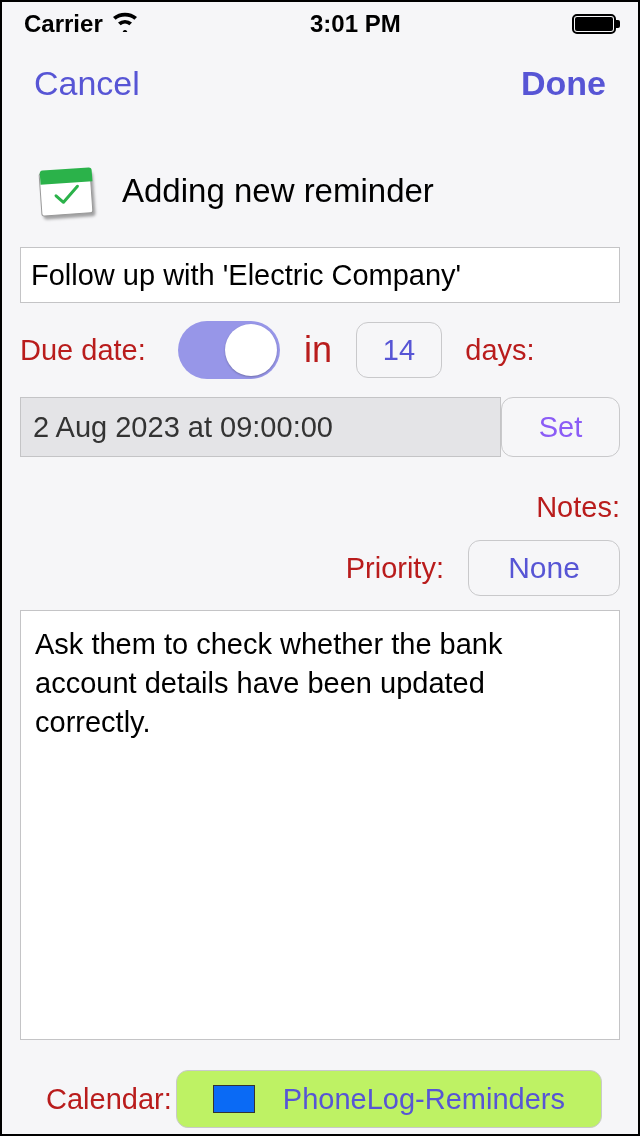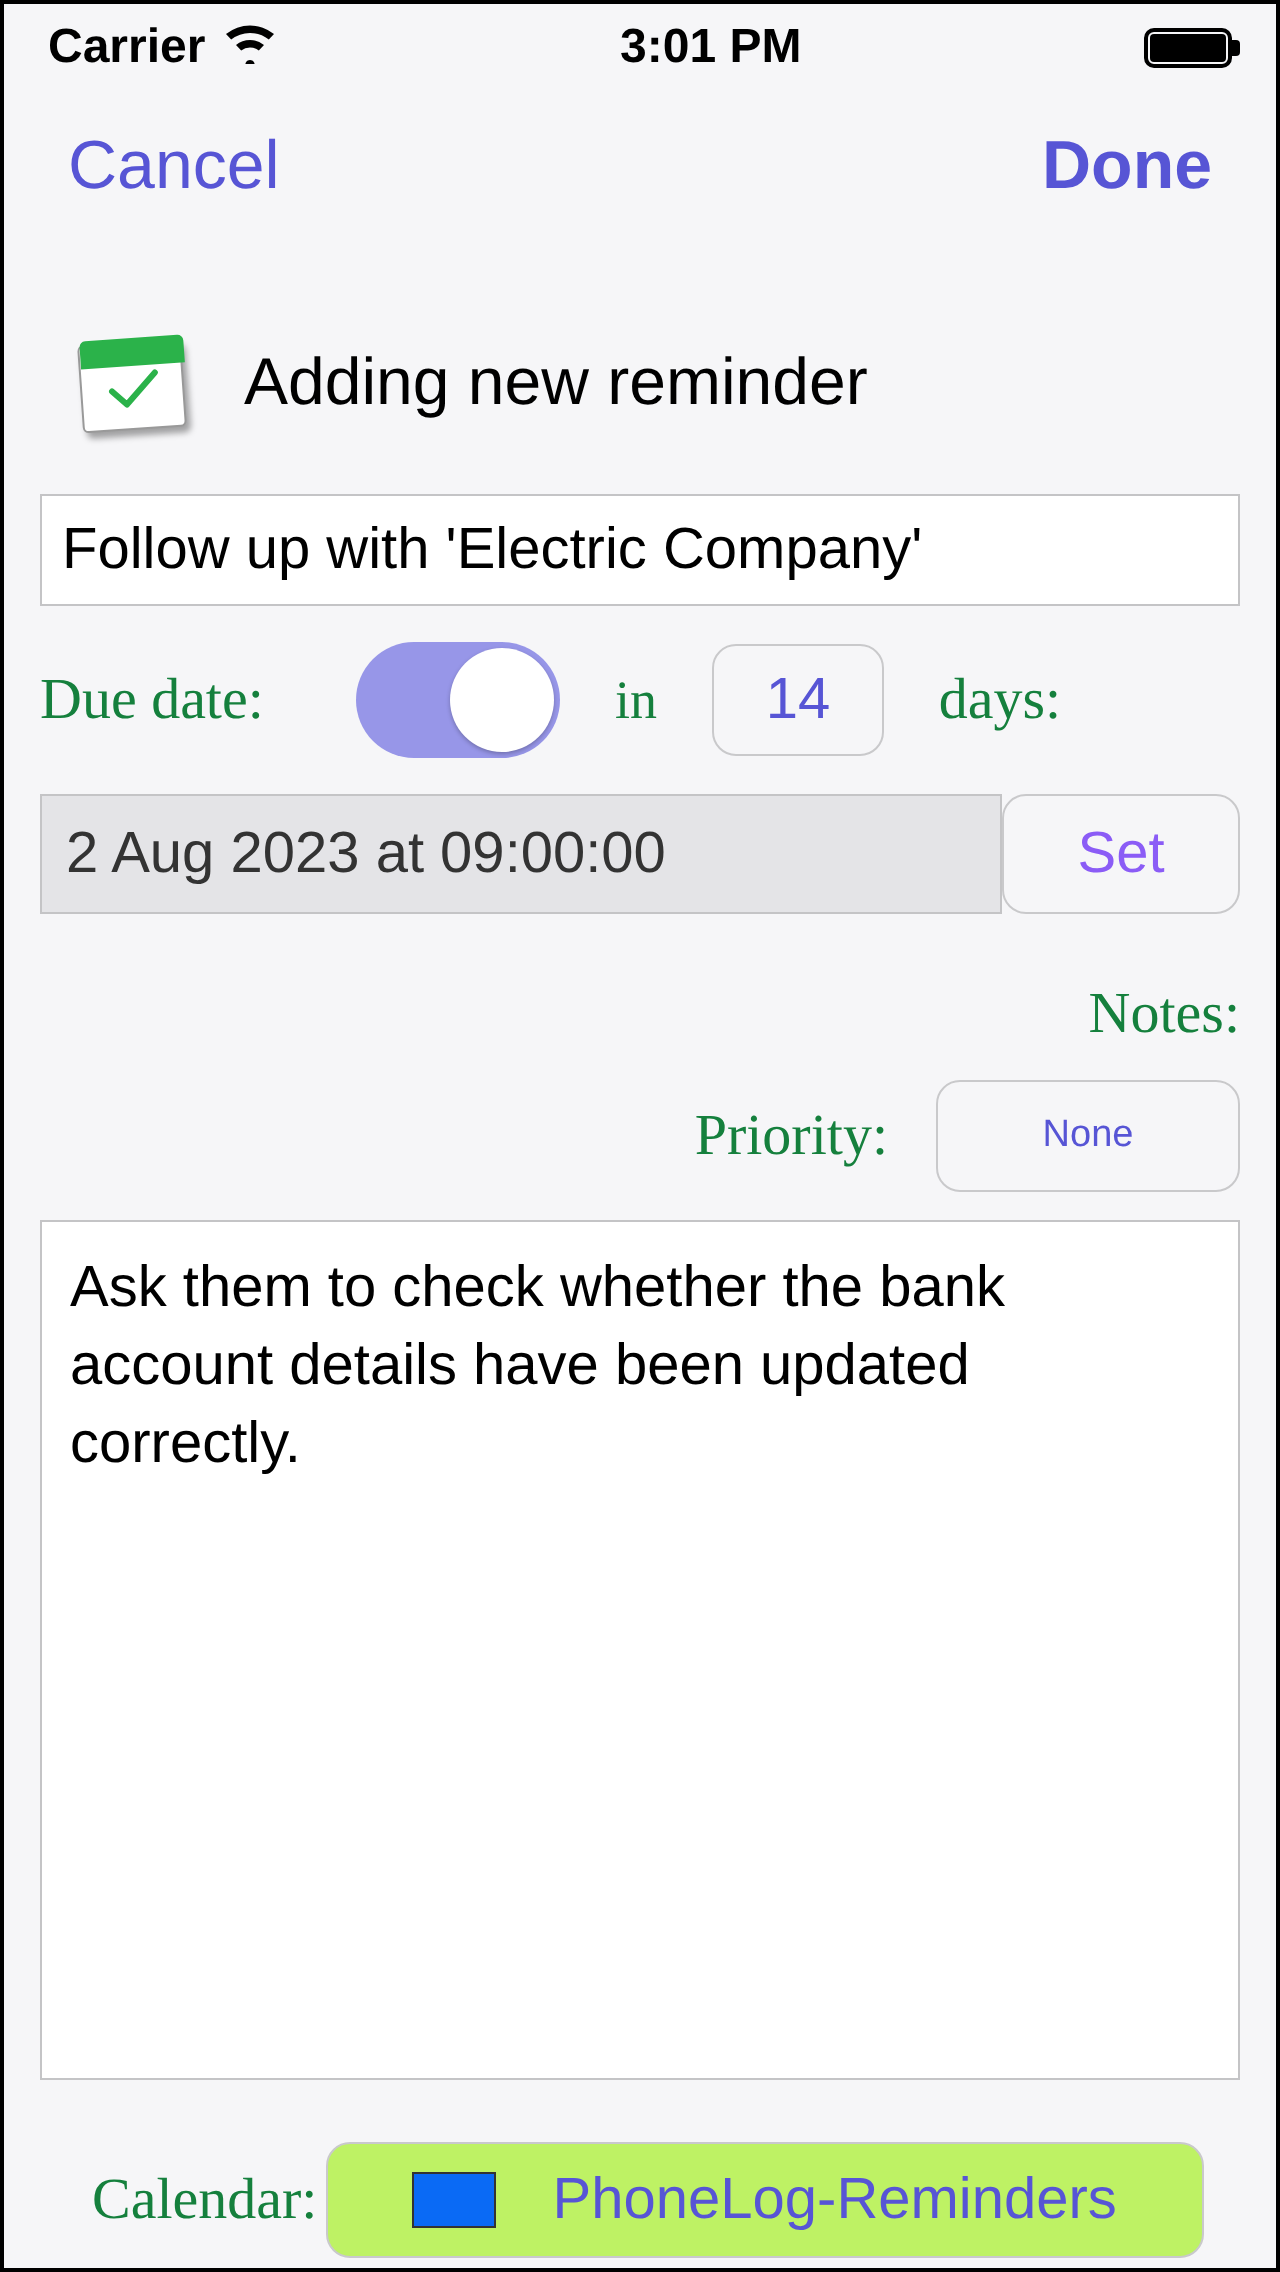--- a/index.html
+++ b/index.html
@@ -136,41 +136,40 @@
     }
     
     .due-row {
       display: flex;
       align-items: center;
       padding: 18px 0 14px 0;
       gap: 18px;
     }
     .lbl {
       font-size: 29px;
-      color: #15803d;
-      font-family: Liberation Serif, serif;
+      color: #b91c1c;
     }
     .due-label { flex: 0 0 auto; width: 140px; }
     .toggle {
       width: 102px;
       height: 58px;
       background: #9796e8;
       border-radius: 40px;
       position: relative;
       cursor: pointer;
     }
     .toggle-knob {
       position: absolute;
       right: 3px; top: 3px;
       width: 52px; height: 52px;
       background: #fff;
       border-radius: 50%;
       box-shadow: 0 1px 2px rgba(0,0,0,0.25);
     }
-    .in-label { font-size: 27px; width: 40px; text-align: center; }
+    .in-label { font-size: 36px; width: 40px; text-align: center; }
     .days-input {
       width: 86px;
       height: 56px;
       border: 1px solid #c9c9cb;
       border-radius: 12px;
       background: #f6f6f8;
       text-align: center;
       font-size: 29px;
       color: #5755d5;
       outline: none;
@@ -217,21 +216,21 @@
       align-items: center;
       gap: 24px;
     }
     .priority-btn {
       width: 152px;
       height: 56px;
       border: 1px solid #c9c9cb;
       border-radius: 12px;
       background: #f6f6f8;
       color: #5755d5;
-      font-size: 19px;
+      font-size: 30px;
       cursor: pointer;
     }
     
     .notes-area {
       margin-top: 14px;
       width: 100%;
       height: 430px;
       border: 1px solid #c4c4c6;
       background: #fff;
       font-size: 29px;

